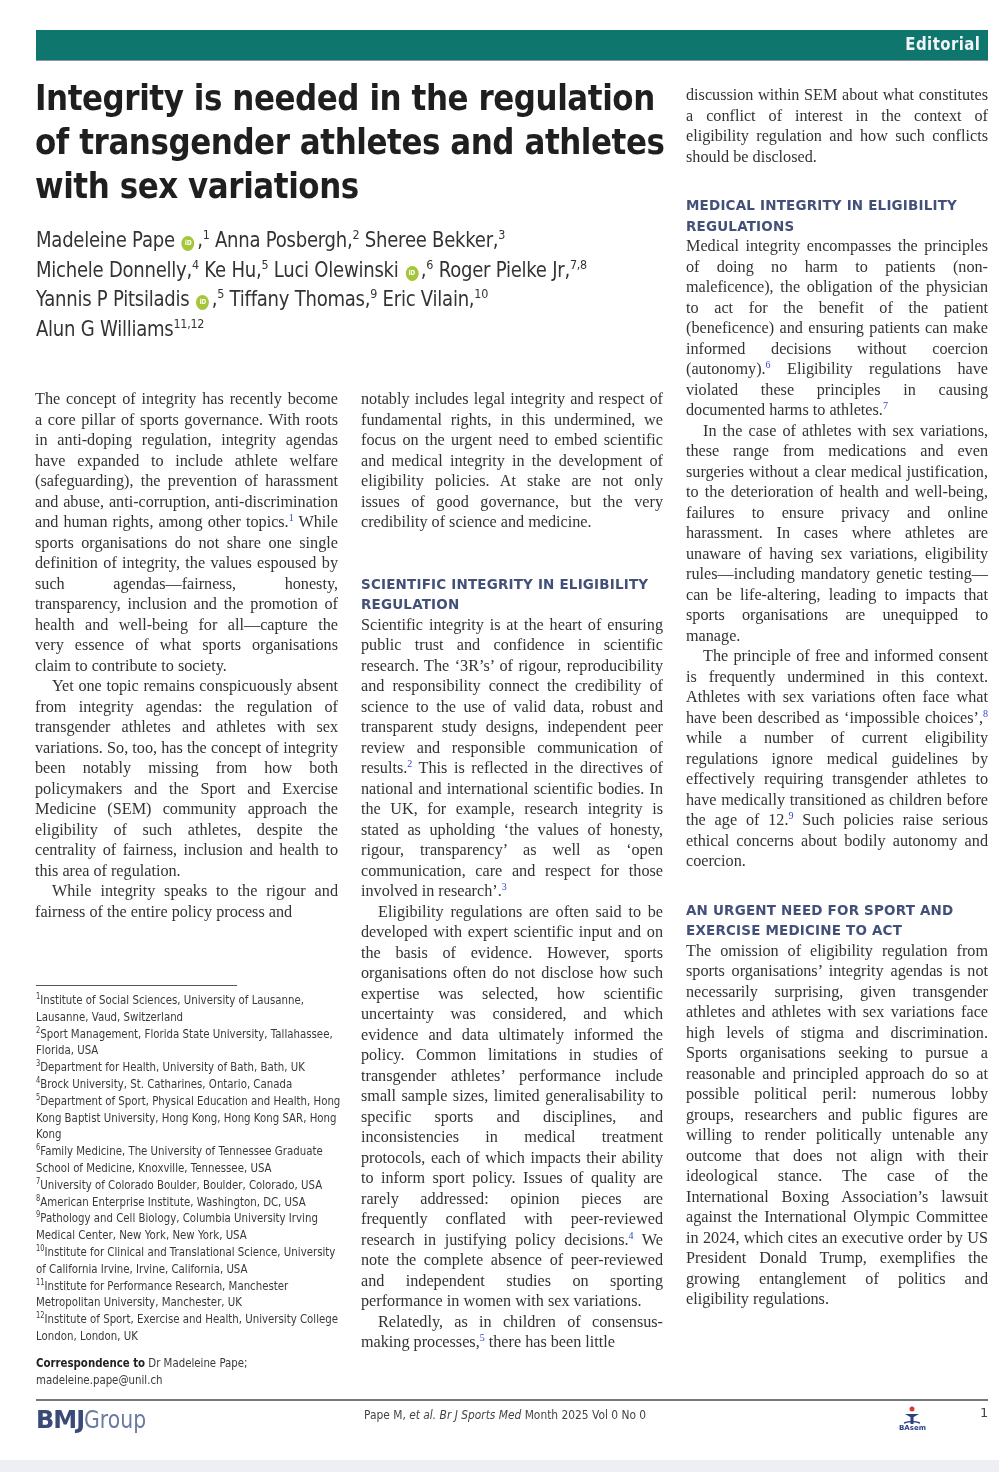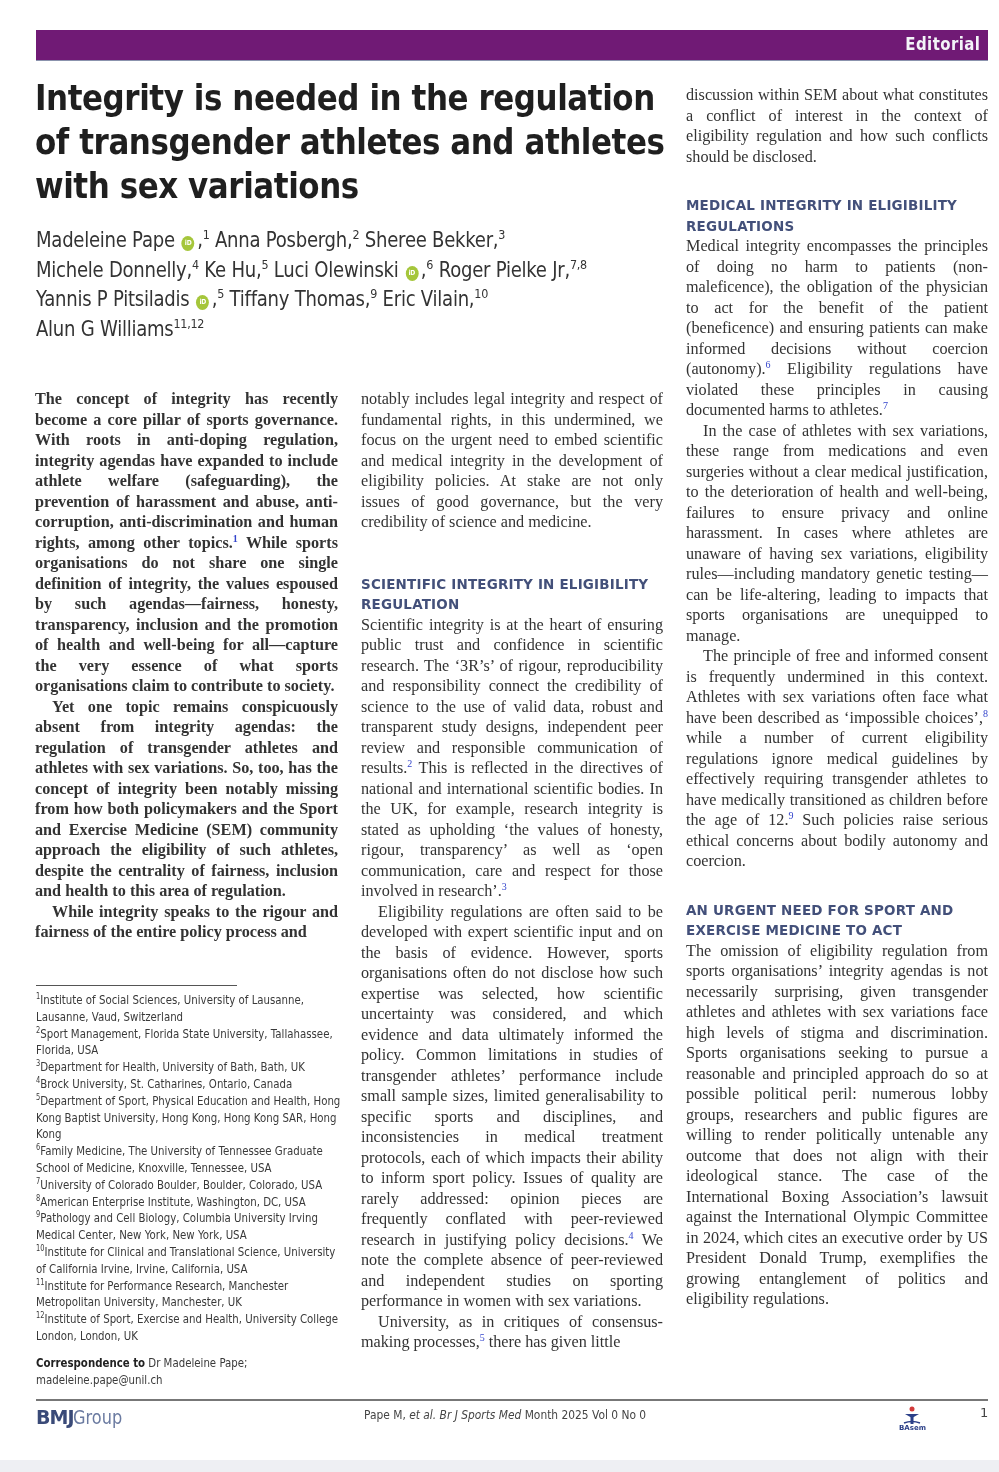--- a/index.html
+++ b/index.html
@@ -2,21 +2,21 @@
 <html><head>
 <meta charset="utf-8">
 <style>
   html, body { margin: 0; padding: 0; }
   body {
     width: 999px; height: 1472px; background: #ffffff; position: relative; overflow: hidden;
     color: #2a2a2a;
   }
   .banner {
     position: absolute; left: 36px; top: 30px; width: 952px; height: 30px;
-    background: #701a75; border-bottom: 1px solid #8b93ad;
+    background: #0f766e; border-bottom: 1px solid #8b93ad;
   }
   .banner-label {
     position: absolute; right: 8px; top: 4px; color: #f3f4f8;
     font-family: "DejaVu Sans", sans-serif; font-weight: bold; font-size: 17px; letter-spacing: 0.5px;
     transform: scaleX(0.88); transform-origin: right center;
   }
   .title {
     position: absolute; left: 35px; top: 76px; width: 640px; margin: 0;
     font-family: "DejaVu Sans", sans-serif; font-weight: bold; font-size: 35px; line-height: 44px;
     color: #1f1f1f; letter-spacing: -0.5px; transform: scaleX(0.885); transform-origin: left top;
@@ -33,40 +33,40 @@
     color: #fff; font-size: 7px; line-height: 15px; text-align: center; vertical-align: 2px; margin: 0 3px 0 8px;
     font-weight: bold;
   }
   .col {
     position: absolute; font-family: "Liberation Serif", serif; font-size: 16.2px; line-height: 20.5px;
     color: #333; text-align: justify; hyphens: manual;
   }
   .col p { margin: 0; }
   .col p.indent { text-indent: 17px; }
   .col sup { color: #3344cc; font-size: 10px; vertical-align: 6px; line-height: 0; }
-  .col1 { left: 35px; top: 389px; width: 303px; font-weight: bold; }
+  .col1 { left: 35px; top: 389px; width: 303px; }
   .col2 { left: 361px; top: 389px; width: 302px; }
   .col3 { left: 686px; top: 85px; width: 302px; }
   .heading {
     font-family: "DejaVu Sans", sans-serif; font-weight: bold; color: #43507a; font-size: 14.5px;
     line-height: 20.5px; margin: 0; text-align: left; letter-spacing: 0.2px;
     transform: scaleX(0.93); transform-origin: left top; width: 330px;
   }
   .affil-rule { position: absolute; left: 36px; top: 985px; width: 201px; height: 1px; background: #555; }
   .affils {
     position: absolute; left: 36px; top: 992px; width: 330px;
     font-family: "DejaVu Sans", sans-serif; font-size: 12.3px; line-height: 16.8px; color: #3a3a3a;
     transform: scaleX(0.83); transform-origin: left top; width: 375px;
   }
   .affils div { margin: 0; }
   .affils sup { font-size: 8px; vertical-align: 5px; line-height: 0; }
   .corr { margin-top: 10px !important; }
   .corr b { color: #222; }
   .footer-rule { position: absolute; left: 36px; top: 1399px; width: 952px; height: 2px; background: #777; }
-  .bmj { position: absolute; left: 36px; top: 1406px; font-family: "DejaVu Sans", sans-serif; font-size: 19px; color: #3a4a78; }
+  .bmj { position: absolute; left: 36px; top: 1406px; font-family: "DejaVu Sans", sans-serif; font-size: 24px; color: #3a4a78; }
   .bmj b { font-weight: bold; letter-spacing: -1px; }
   .bmj span { font-weight: normal; color: #6a7aa0; transform: scaleX(0.85); display: inline-block; transform-origin: left; }
   .citation {
     position: absolute; left: 364px; top: 1407px; font-family: "DejaVu Sans", sans-serif;
     font-size: 13px; color: #444; transform: scaleX(0.82); transform-origin: left top; white-space: nowrap;
   }
   .basem { position: absolute; left: 897px; top: 1405px; width: 30px; height: 30px; }
   .pagenum { position: absolute; left: 980px; top: 1405px; font-family: "DejaVu Sans", sans-serif; font-size: 13px; color: #444; }
   .bottom-band { position: absolute; left: 0; top: 1460px; width: 999px; height: 12px; background: #eeeff3; }
 </style>
@@ -102,21 +102,21 @@
     <div><sup>11</sup><span>Institute for Performance Research, Manchester Metropolitan University, Manchester, UK</span></div>
     <div><sup>12</sup><span>Institute of Sport, Exercise and Health, University College London, London, UK</span></div>
     <div class="corr"><b>Correspondence to</b> <span>Dr Madeleine Pape;</span><br><span>madeleine.pape@unil.ch</span></div>
   </div>
 
 <div class="col col2">
   <p>notably includes legal integrity and respect of fundamental rights, in this undermined, we focus on the urgent need to embed scientific and medical integrity in the development of eligibility policies. At stake are not only issues of good governance, but the very credibility of science and medicine.</p>
   <h2 class="heading" style="margin-top:41px;">SCIENTIFIC INTEGRITY IN ELIGIBILITY REGULATION</h2>
   <p><span>Scientific integrity is at the heart of ensuring public trust and confidence in scientific research. The ‘3R’s’ of rigour, reproducibility and responsibility connect the credibility of science to the use of valid data, robust and transparent study designs, independent peer review and responsible communication of results.</span><sup>2</sup><span> This is reflected in the directives of national and international scientific bodies. In the UK, for example, research integrity is stated as upholding ‘the values of honesty, rigour, transparency’ as well as ‘open communication, care and respect for those involved in research’.</span><sup>3</sup></p>
   <p class="indent"><span>Eligibility regulations are often said to be developed with expert scientific input and on the basis of evidence. However, sports organisations often do not disclose how such expertise was selected, how scientific uncertainty was considered, and which evidence and data ultimately informed the policy. Common limitations in studies of transgender athletes’ performance include small sample sizes, limited generalisability to specific sports and disciplines, and inconsistencies in medical treatment protocols, each of which impacts their ability to inform sport policy. Issues of quality are rarely addressed: opinion pieces are frequently conflated with peer-reviewed research in justifying policy decisions.</span><sup>4</sup><span> We note the complete absence of peer-reviewed and independent studies on sporting performance in women with sex variations.</span></p>
-  <p class="indent"><span>University, as in critiques of consensus-making processes,</span><sup>5</sup><span> there has given little</span></p>
+  <p class="indent"><span>Relatedly, as in children of consensus-making processes,</span><sup>5</sup><span> there has been little</span></p>
 </div>
 
 <div class="col col3">
   <p>discussion within SEM about what constitutes a conflict of interest in the context of eligibility regulation and how such conflicts should be disclosed.</p>
   <h2 class="heading" style="margin-top:28px;">MEDICAL INTEGRITY IN ELIGIBILITY REGULATIONS</h2>
   <p><span>Medical integrity encompasses the principles of doing no harm to patients (non-maleficence), the obligation of the physician to act for the benefit of the patient (beneficence) and ensuring patients can make informed decisions without coercion (autonomy).</span><sup>6</sup><span> Eligibility regulations have violated these principles in causing documented harms to athletes.</span><sup>7</sup></p>
   <p class="indent">In the case of athletes with sex variations, these range from medications and even surgeries without a clear medical justification, to the deterioration of health and well-being, failures to ensure privacy and online harassment. In cases where athletes are unaware of having sex variations, eligibility rules—including mandatory genetic testing—can be life-altering, leading to impacts that sports organisations are unequipped to manage.</p>
   <p class="indent"><span>The principle of free and informed consent is frequently undermined in this context. Athletes with sex variations often face what have been described as ‘impossible choices’,</span><sup>8</sup><span> while a number of current eligibility regulations ignore medical guidelines by effectively requiring transgender athletes to have medically transitioned as children before the age of 12.</span><sup>9</sup><span> Such policies raise serious ethical concerns about bodily autonomy and coercion.</span></p>
   <h2 class="heading" style="margin-top:28px;">AN URGENT NEED FOR SPORT AND EXERCISE MEDICINE TO ACT</h2>
   <p>The omission of eligibility regulation from sports organisations’ integrity agendas is not necessarily surprising, given transgender athletes and athletes with sex variations face high levels of stigma and discrimination. Sports organisations seeking to pursue a reasonable and principled approach do so at possible political peril: numerous lobby groups, researchers and public figures are willing to render politically untenable any outcome that does not align with their ideological stance. The case of the International Boxing Association’s lawsuit against the International Olympic Committee in 2024, which cites an executive order by US President Donald Trump, exemplifies the growing entanglement of politics and eligibility regulations.</p>

